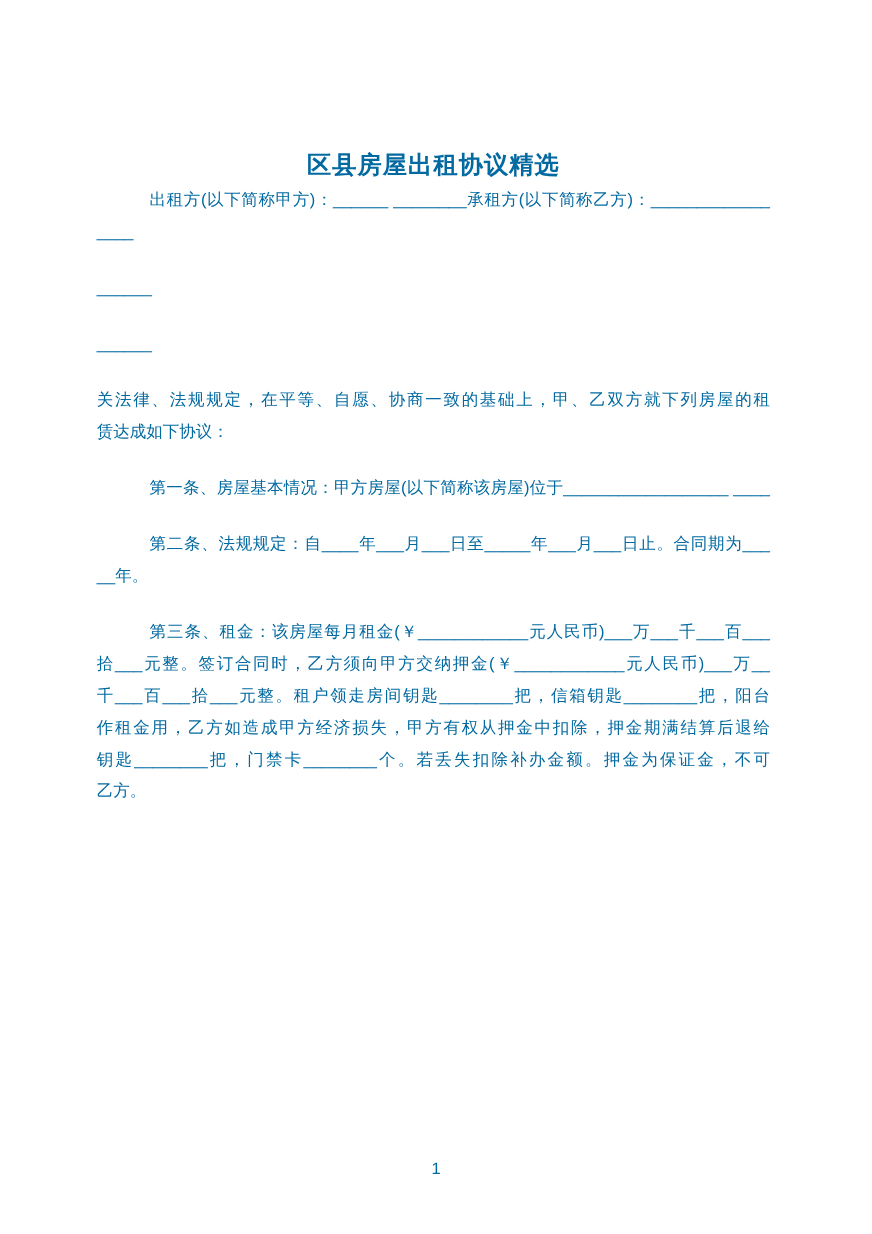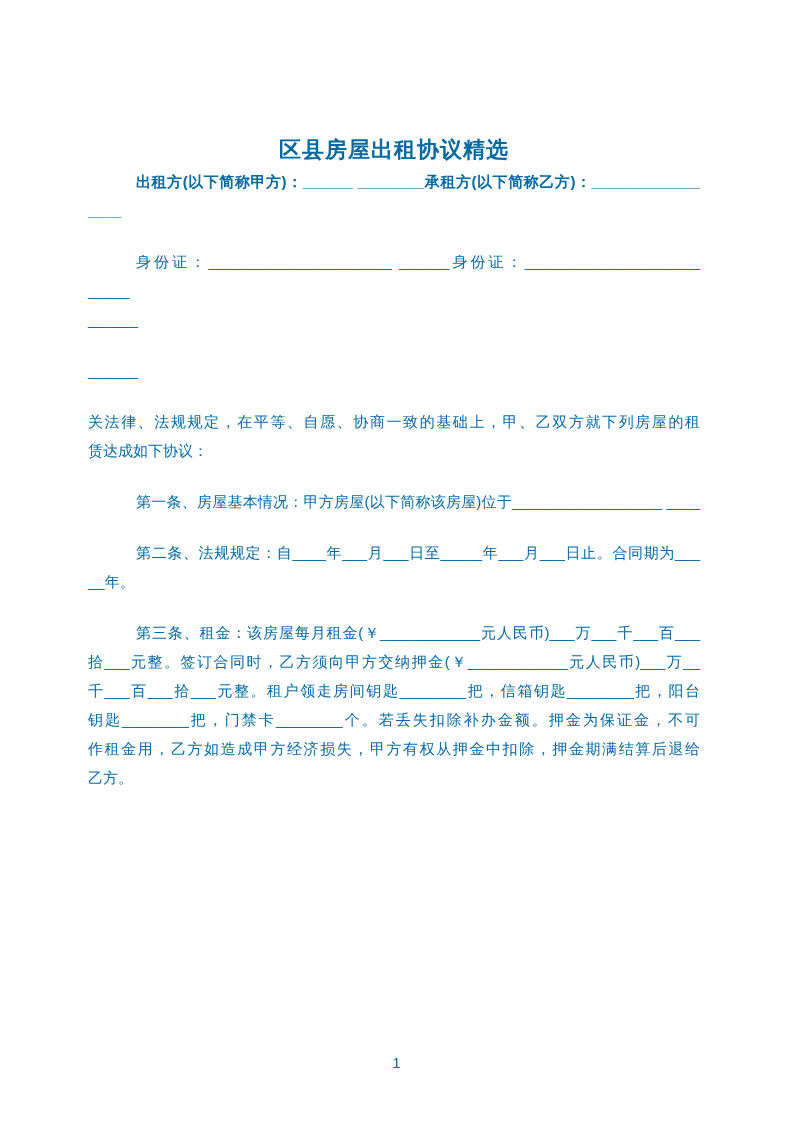--- a/index.html
+++ b/index.html
@@ -19,21 +19,21 @@
     width: 612px;
   }
   .doc-title {
     margin: 133px 0 0 0;
     text-align: center;
     font-size: 22px;
     line-height: 34px;
     font-weight: bold;
     letter-spacing: 1px;
   }
-  .body-start { margin-top: 113px; font-weight: bold; }
+  .body-start { margin-top: 113px; }
   .para {
     margin: 0 0 22px 0;
     font-size: 15px;
     line-height: 29px;
   }
   .line { min-height: 29px; }
   .j { text-align: justify; text-align-last: justify; }
   .indent { text-indent: 48px; }
   .page-num {
     position: absolute;
@@ -52,21 +52,20 @@
   <div class="content">
 
     <div class="doc-title">区县房屋出租协议精选</div>
 
     <div class="para body-start">
       <div class="line j indent">出租方(以下简称甲方)：______ ________承租方(以下简称乙方)：_____________</div>
       <div class="line">____</div>
     </div>
 
     <div class="para">
-      <div class="line j indent">身份证：______________________ ______身份证：_____________________ _____</div>
       <div class="line">______</div>
     </div>
 
     <div class="para">
       <div class="line">______</div>
     </div>
 
     <div class="para">
       <div class="line j">关法律、法规规定，在平等、自愿、协商一致的基础上，甲、乙双方就下列房屋的租</div>
       <div class="line">赁达成如下协议：</div>
@@ -78,21 +77,21 @@
 
     <div class="para">
       <div class="line j indent">第二条、法规规定：自____年___月___日至_____年___月___日止。合同期为___</div>
       <div class="line">__年。</div>
     </div>
 
     <div class="para">
       <div class="line j indent">第三条、租金：该房屋每月租金(￥____________元人民币)___万___千___百___</div>
       <div class="line j">拾___元整。签订合同时，乙方须向甲方交纳押金(￥____________元人民币)___万__</div>
       <div class="line j">千___百___拾___元整。租户领走房间钥匙________把，信箱钥匙________把，阳台</div>
+      <div class="line j">作租金用，乙方如造成甲方经济损失，甲方有权从押金中扣除，押金期满结算后退给</div>
       <div class="line j">钥匙________把，门禁卡________个。若丢失扣除补办金额。押金为保证金，不可</div>
-      <div class="line j">作租金用，乙方如造成甲方经济损失，甲方有权从押金中扣除，押金期满结算后退给</div>
       <div class="line">乙方。</div>
     </div>
 
   </div>
 
   <div class="page-num">1</div>
 </div>
 
 </body></html>

